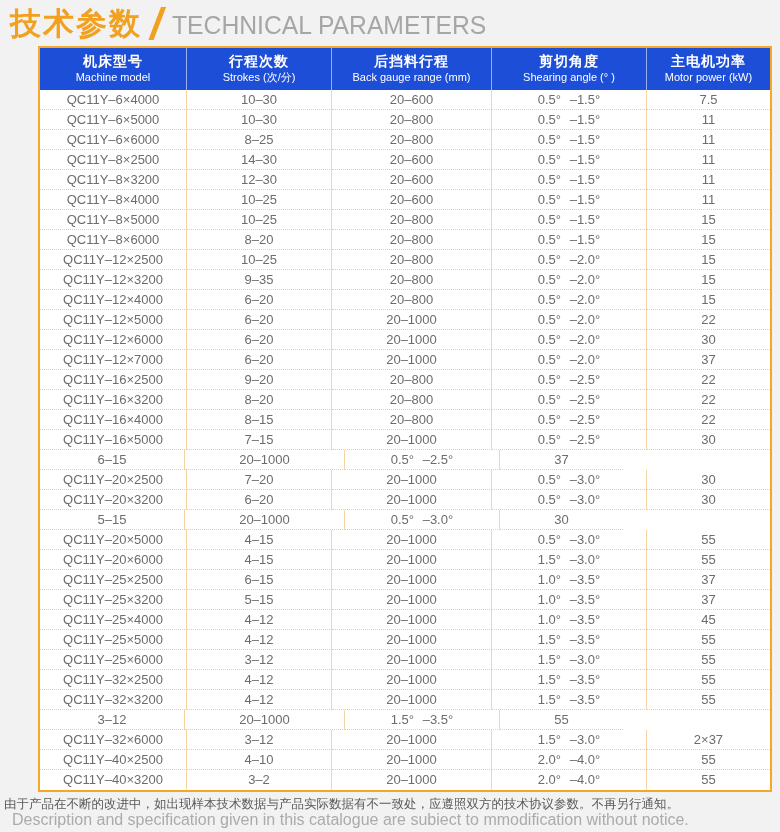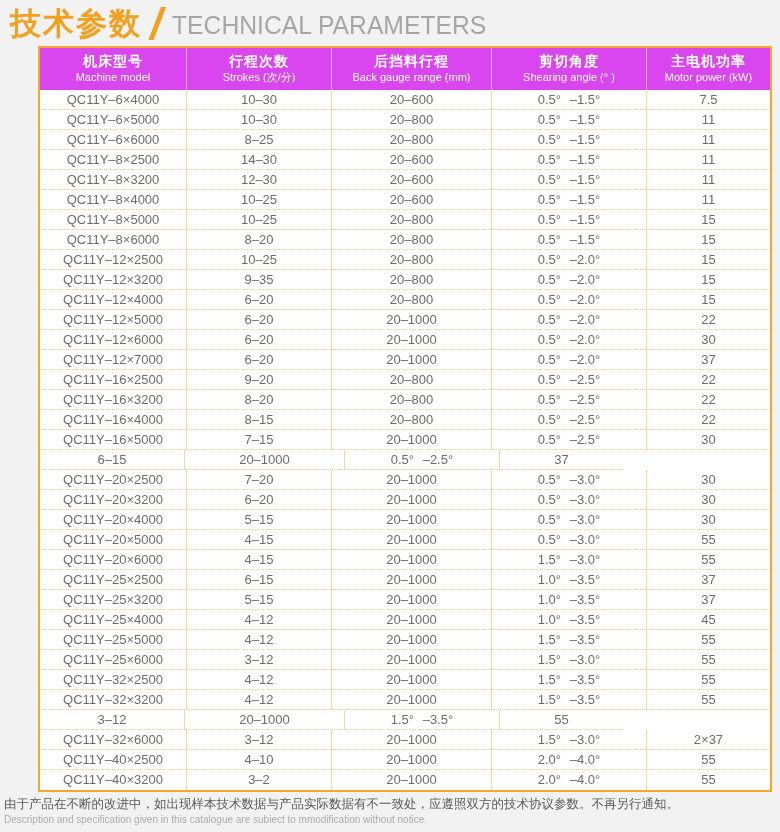--- a/index.html
+++ b/index.html
@@ -28,21 +28,21 @@
     font-size: 26px; color: #a6a6a6; line-height: 33px;
     display: inline-block; transform: scaleX(.95); transform-origin: left bottom;
     white-space: nowrap;
   }
 
   
   .spec-table {
     position: absolute; left: 38px; top: 46px; width: 730px;
     border: 2px solid #f5a72a; box-sizing: content-box; background: #fff;
   }
-  .thead { display: flex; background: #d946ef; color: #fff; }
+  .thead { display: flex; background: #1d4ed8; color: #fff; }
   .th {
     box-sizing: border-box; text-align: center; padding: 5px 0 6px;
     border-right: 1px solid rgba(255,255,255,.55);
   }
   .th:last-child { border-right: none; }
   .th .cn { font-size: 14px; font-weight: bold; line-height: 17px; letter-spacing: 1px; }
   .th .en { font-size: 11px; line-height: 14px; }
 
   .trow { display: flex; height: 20px; background: #fff; }
   .td {
@@ -58,21 +58,21 @@
 
   .c0 { width: 20.14%; }
   .c1 { width: 19.86%; }
   .c2 { width: 21.92%; }
   .c3 { width: 21.23%; }
   .c4 { width: 16.85%; }
 
   
   .footer { position: absolute; left: 4px; top: 796px; width: 774px; }
   .footer-cn { font-size: 12.5px; color: #595959; line-height: 16px; white-space: nowrap; }
-  .footer-en { font-size: 10px; color: #ababab; line-height: 15px; }
+  .footer-en { font-size: 16px; color: #ababab; line-height: 15px; margin-left: 8px; }
 </style>
 </head>
 <body>
 
 <div class="page">
 
   <div class="title-row">
     <span class="title-cn">技术参数</span>
     <span class="title-slash">/</span>
     <span class="title-en">TECHNICAL PARAMETERS</span>
@@ -263,21 +263,20 @@
 
     <div class="trow">
       <div class="td c0">QC11Y–20×3200</div>
       <div class="td c1">6–20</div>
       <div class="td c2">20–1000</div>
       <div class="td c3">0.5° –3.0°</div>
       <div class="td c4">30</div>
     </div>
 
     <div class="trow">
-      <div class="td c0">QC11Y–20×4000</div>
       <div class="td c1">5–15</div>
       <div class="td c2">20–1000</div>
       <div class="td c3">0.5° –3.0°</div>
       <div class="td c4">30</div>
     </div>
 
     <div class="trow">
       <div class="td c0">QC11Y–20×5000</div>
       <div class="td c1">4–15</div>
       <div class="td c2">20–1000</div>

